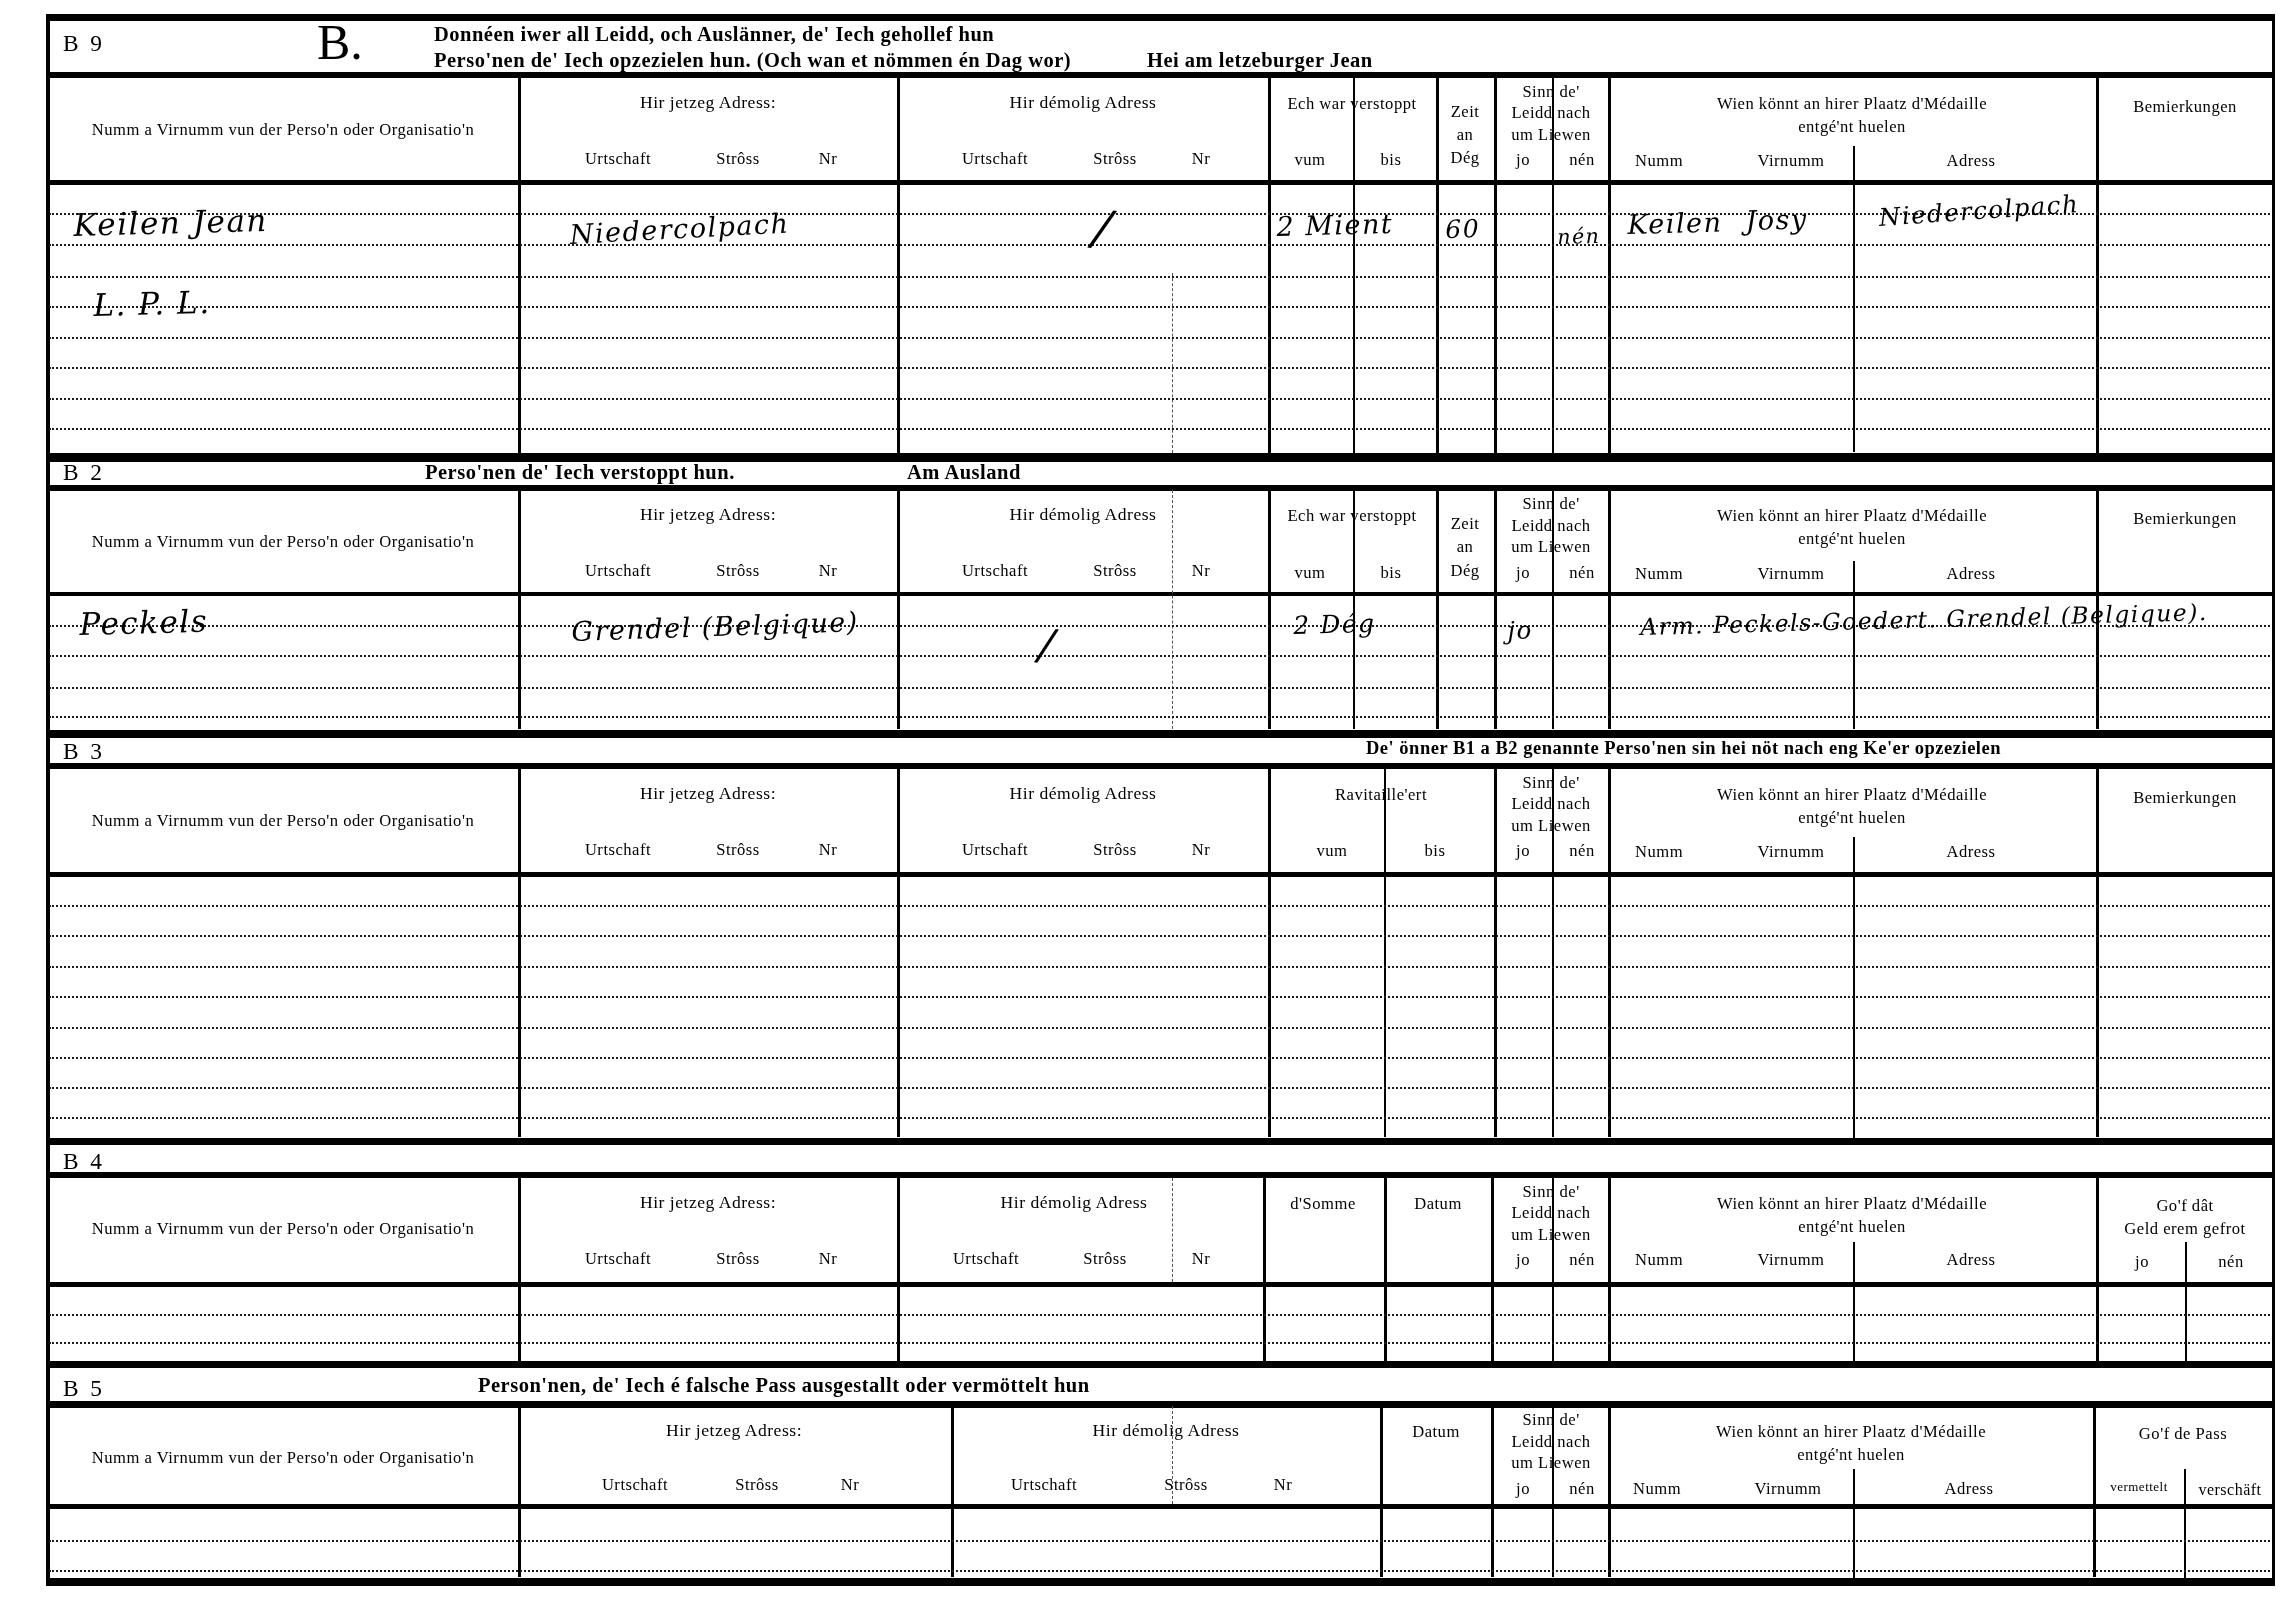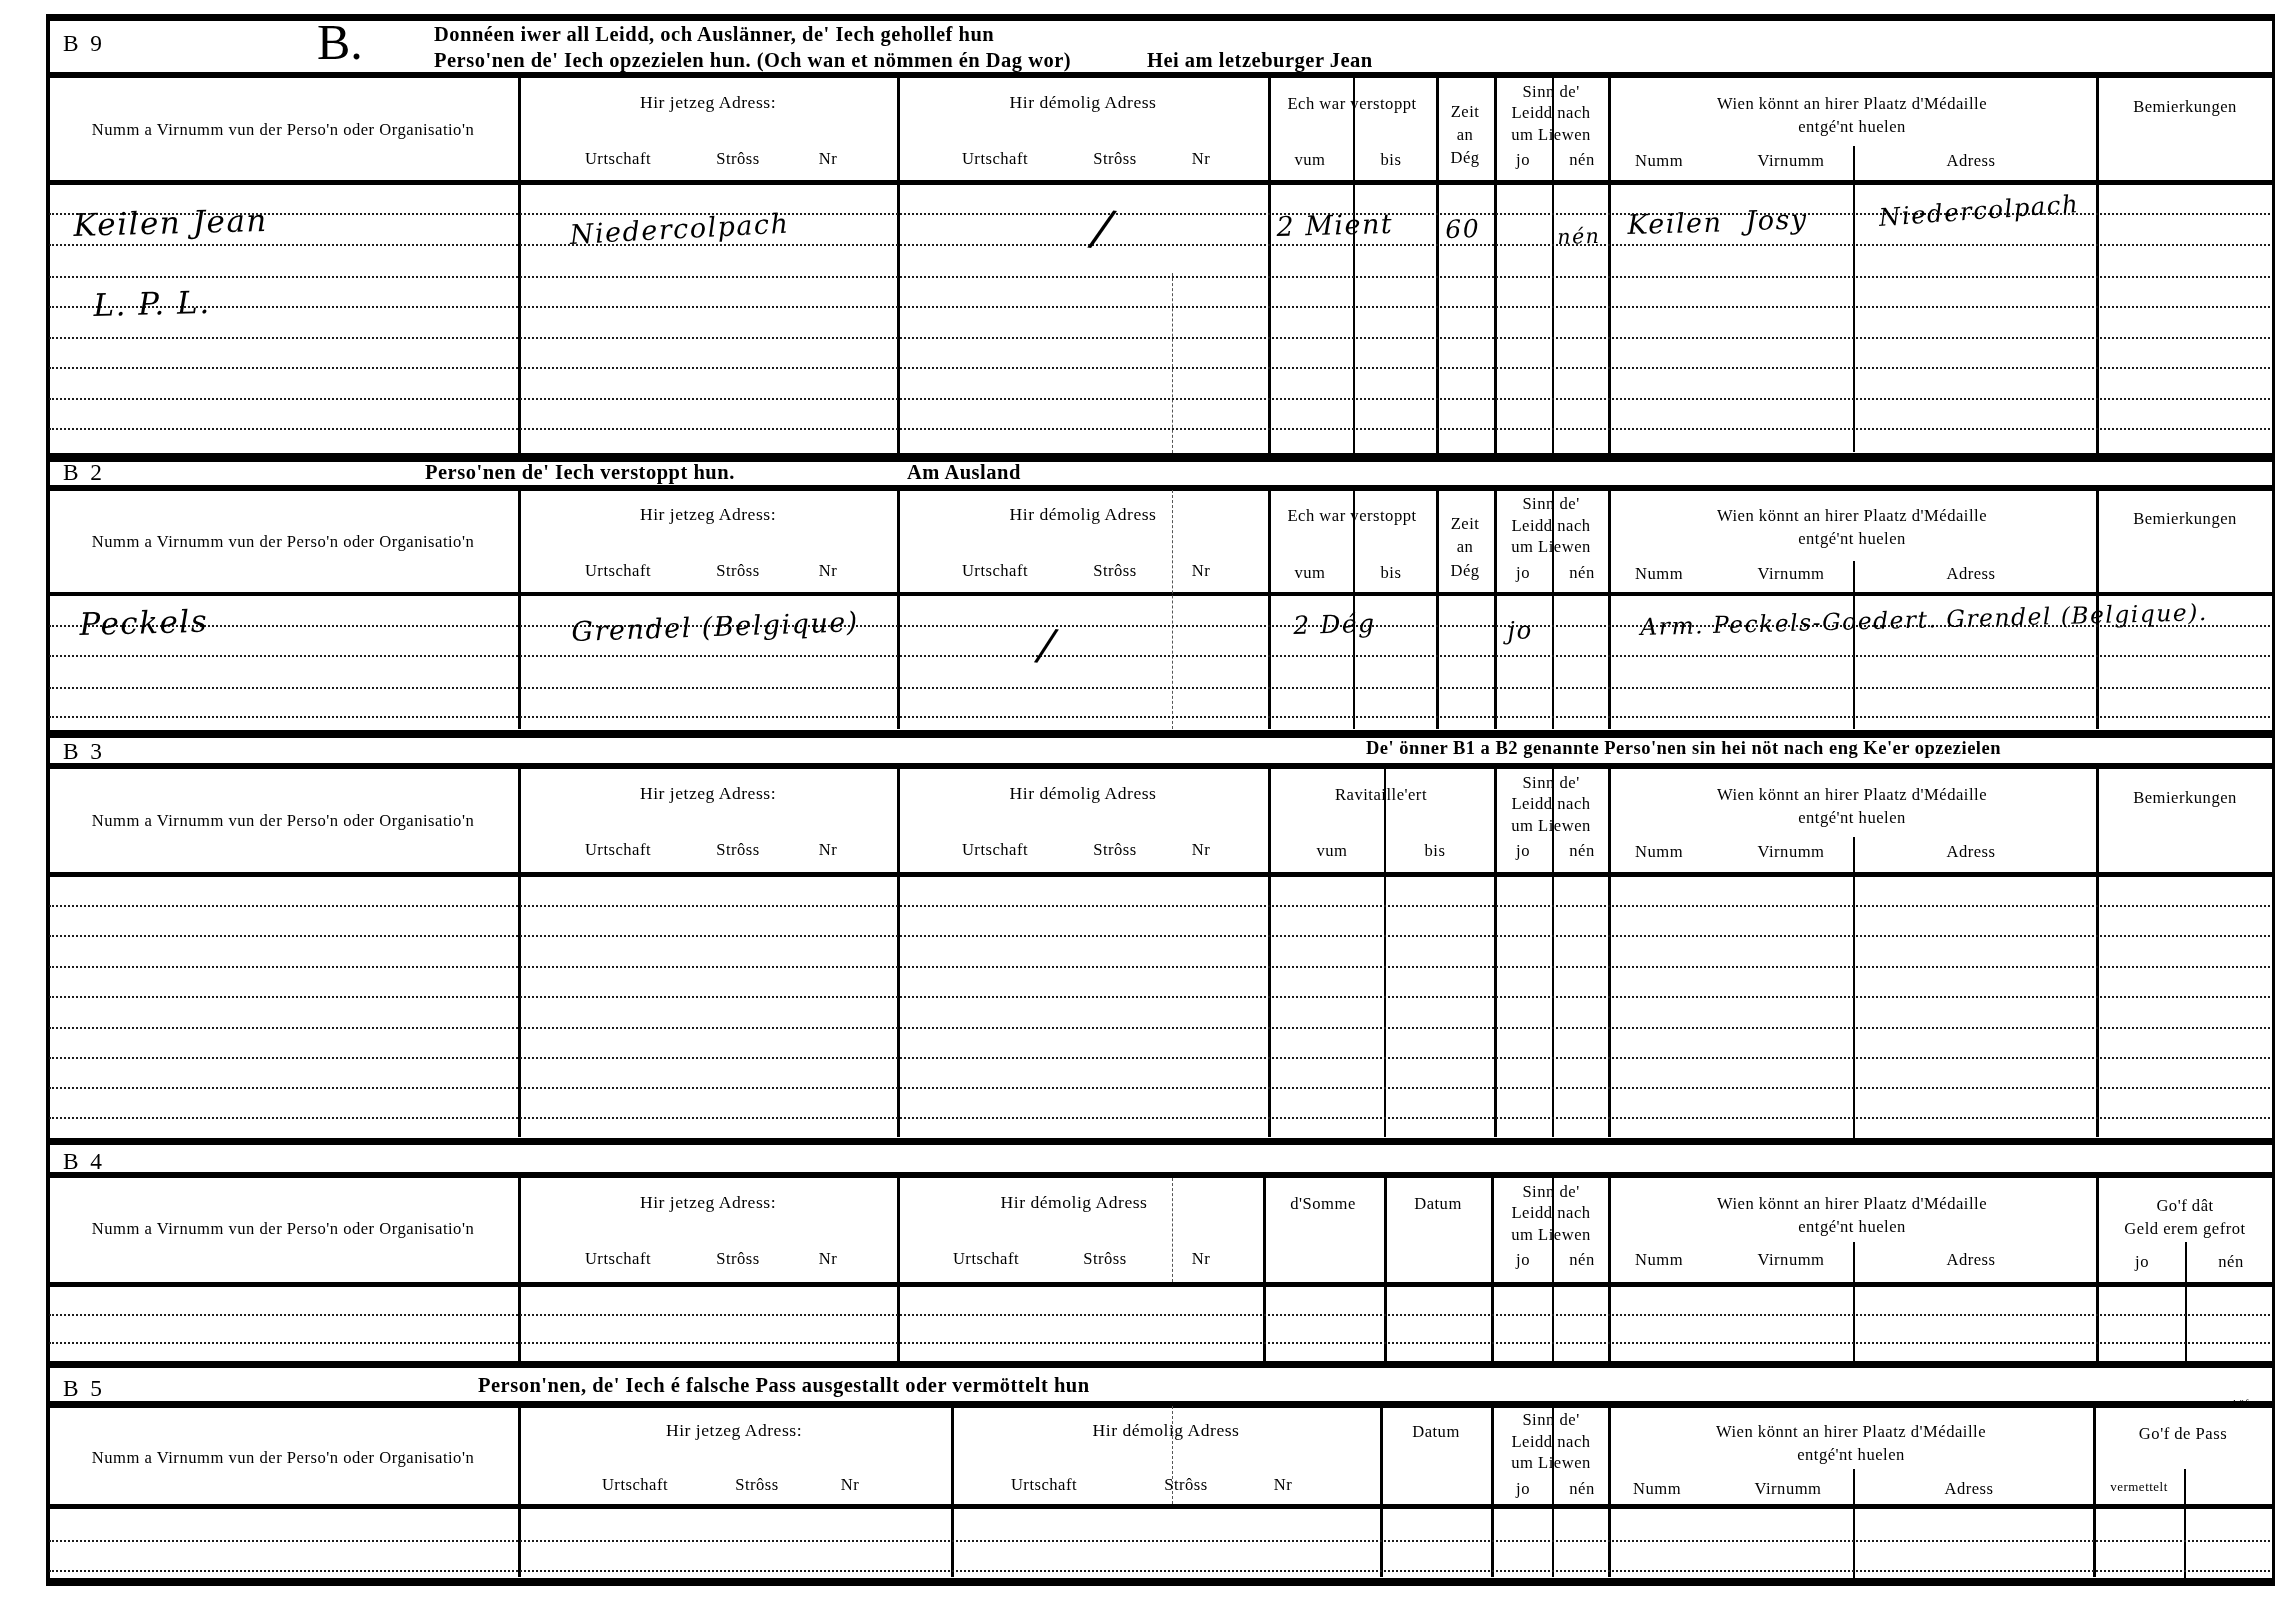--- a/index.html
+++ b/index.html
@@ -283,16 +283,16 @@
   <span class="t c" style="left:1551px;top:1453px">um Liewen</span>
   <span class="t c" style="left:1523px;top:1479px">jo</span>
   <span class="t c" style="left:1582px;top:1479px">nén</span>
   <span class="t c" style="left:1851px;top:1422px">Wien könnt an hirer Plaatz d'Médaille</span>
   <span class="t c" style="left:1851px;top:1445px">entgé'nt huelen</span>
   <span class="t c" style="left:1657px;top:1479px">Numm</span>
   <span class="t c" style="left:1788px;top:1479px">Virnumm</span>
   <span class="t c" style="left:1969px;top:1479px">Adress</span>
   <span class="t c" style="left:2183px;top:1424px">Go'f de Pass</span>
   <span class="t c" style="left:2139px;top:1479px;font-size:13px">vermettelt</span>
-  <span class="t c" style="left:2230px;top:1397px;font-size:11px">verschäft</span>
+  <span class="t c" style="left:2230px;top:1481px;font-size:16px">verschäft</span>
 
 </div>
 
 
 </body></html>

